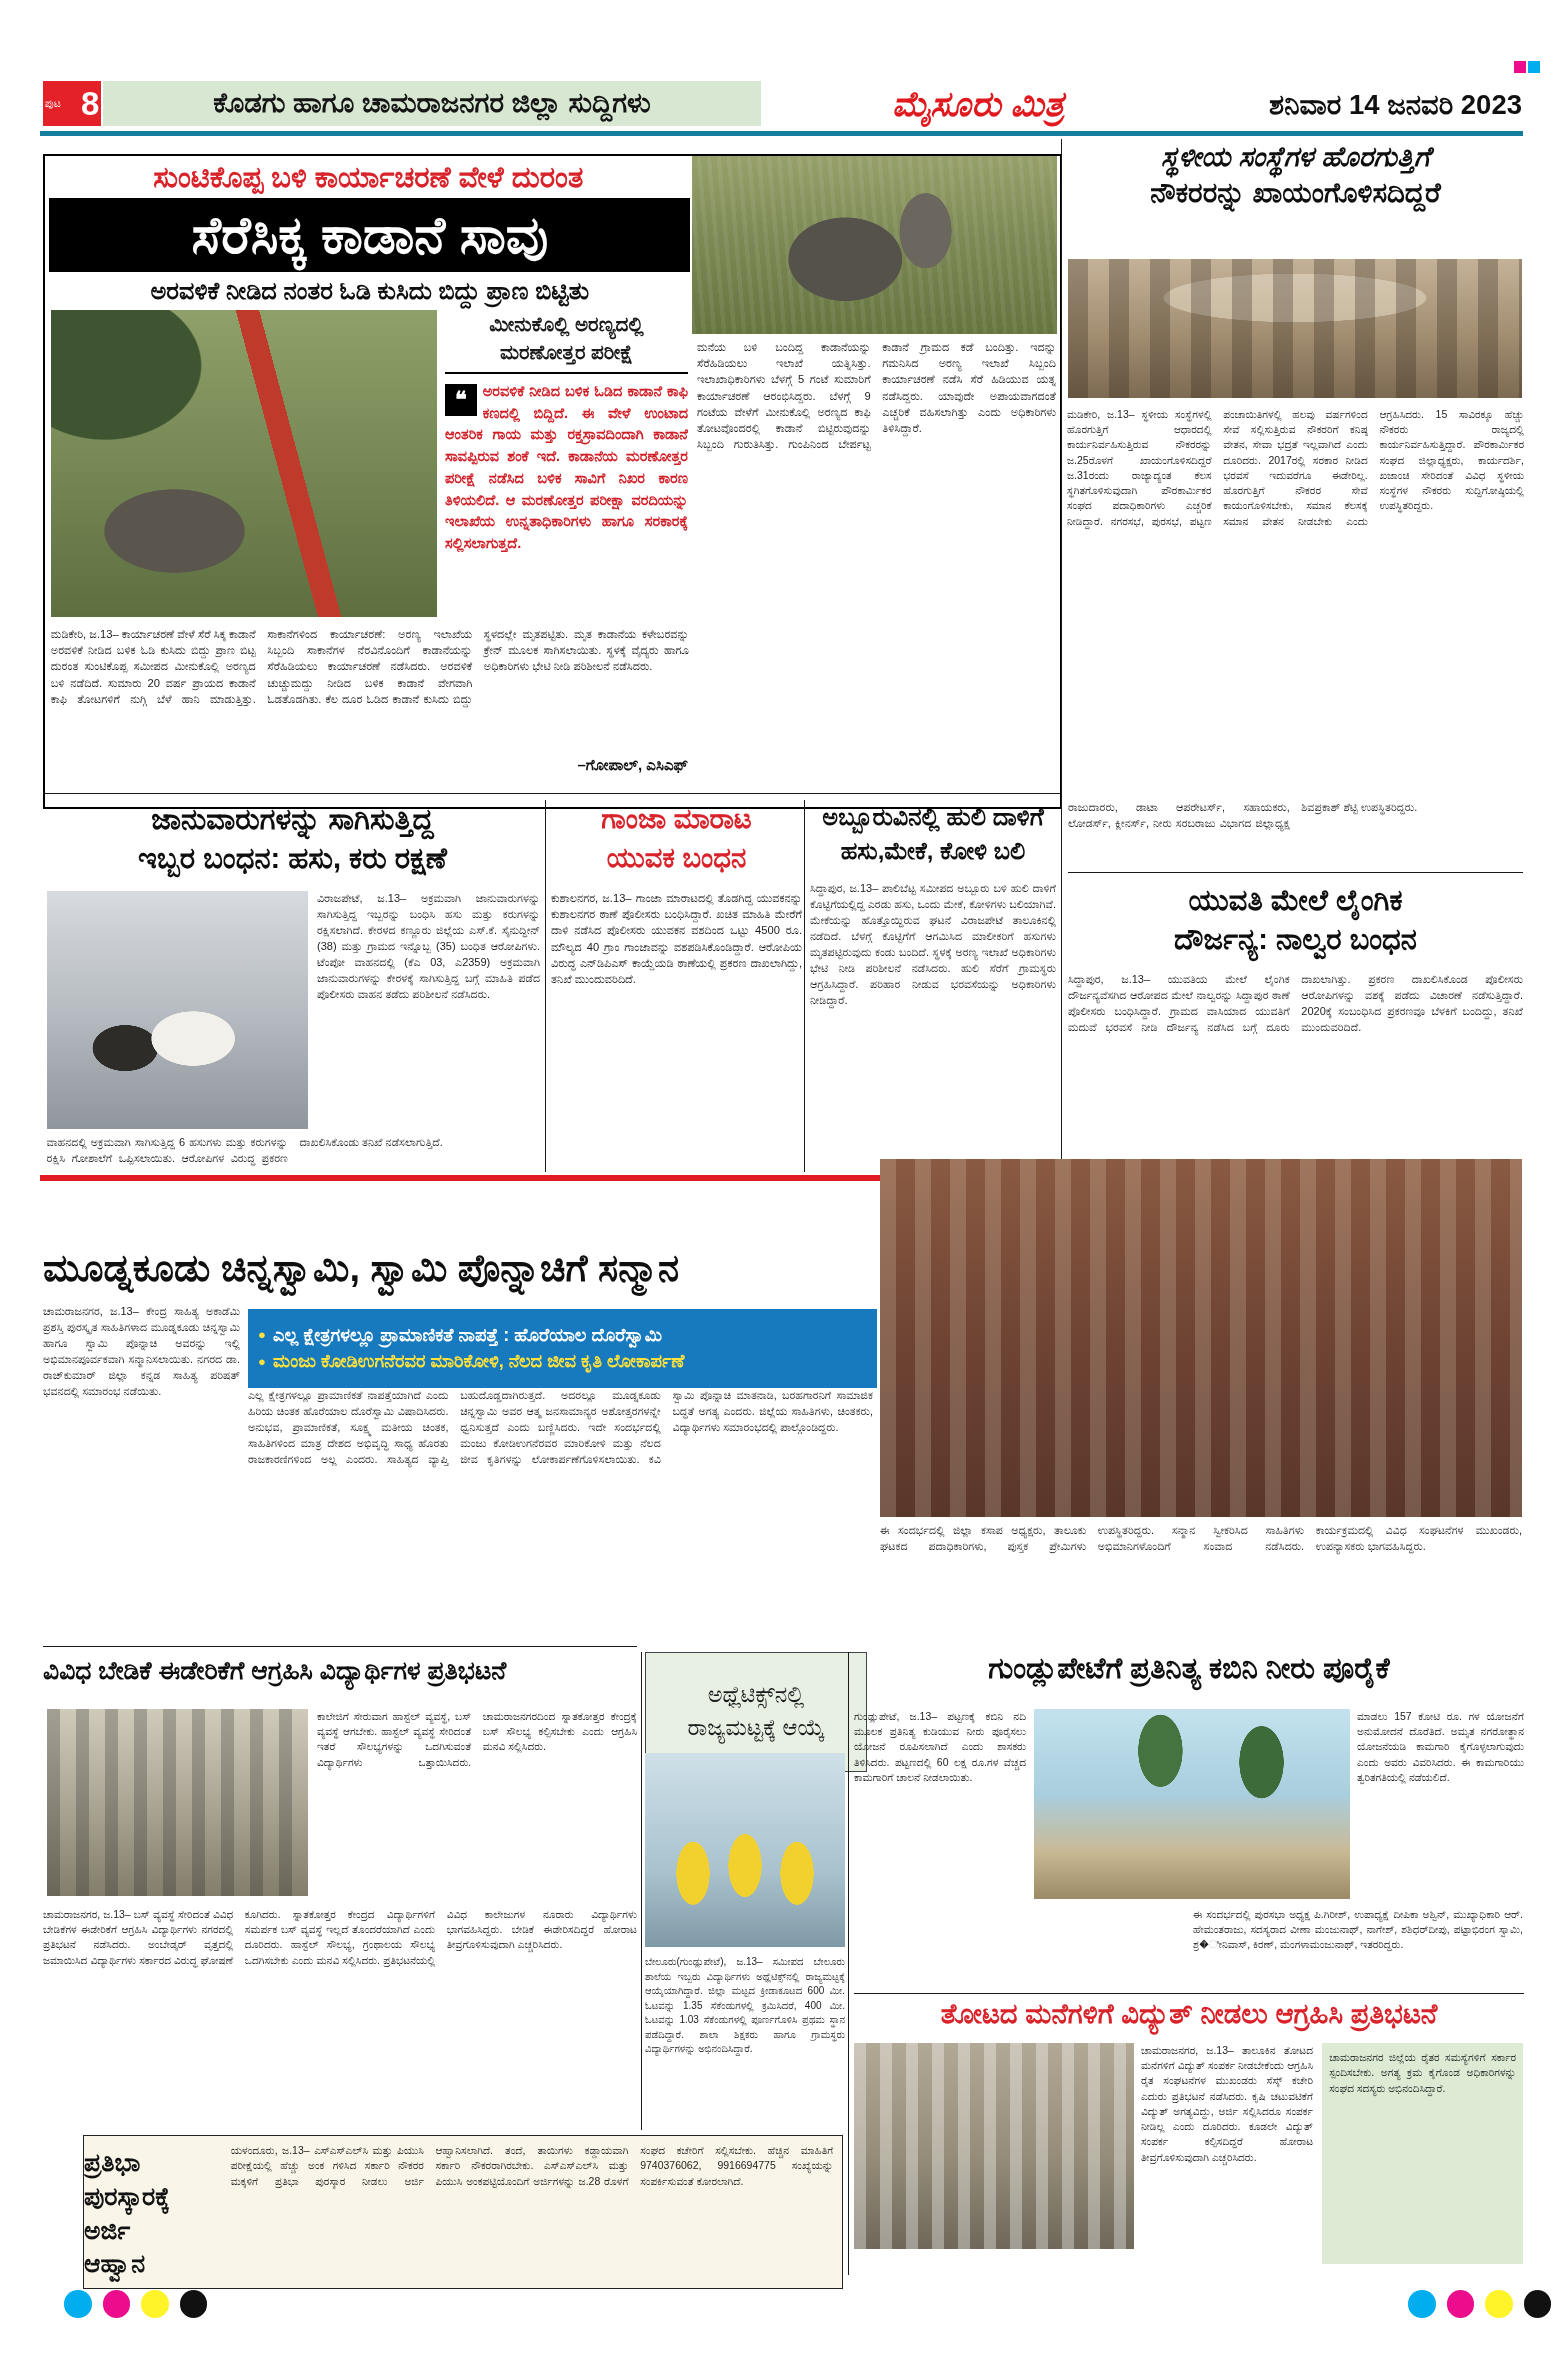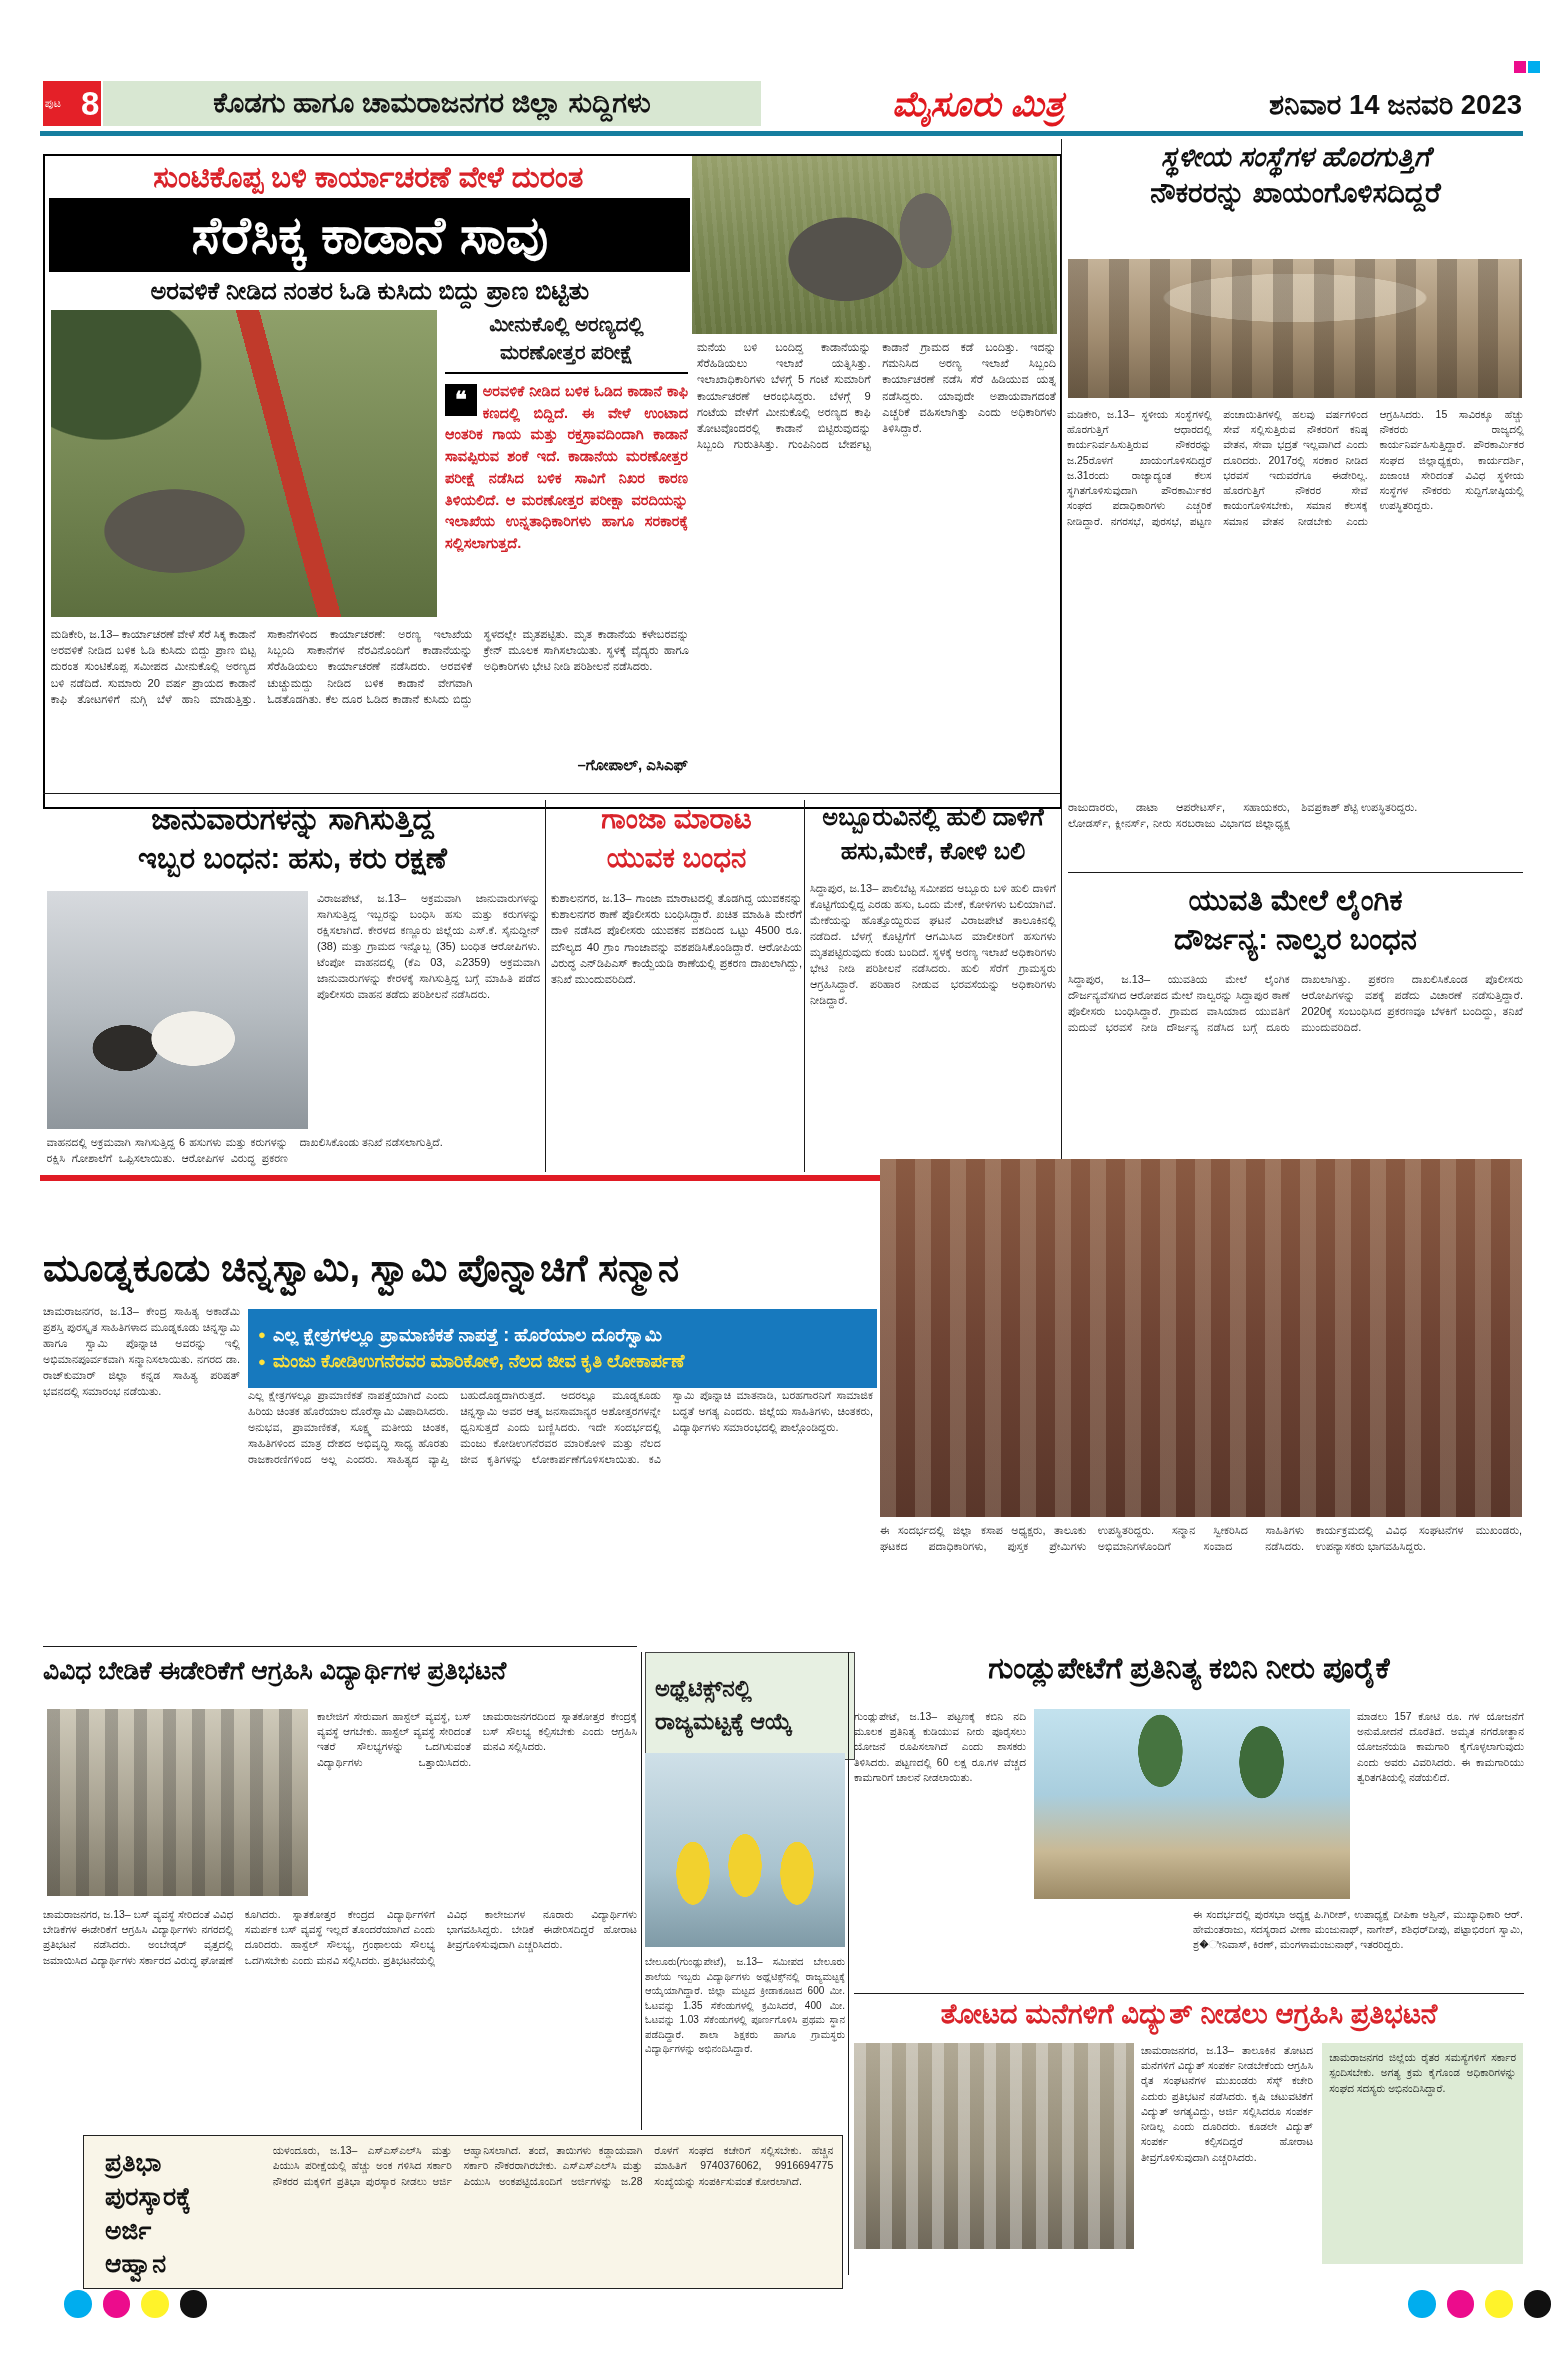--- a/index.html
+++ b/index.html
@@ -76,21 +76,21 @@
     repeating-linear-gradient(90deg, rgba(255,255,255,.35) 0 11.6px, rgba(0,0,0,0) 11.6px 26px),
     linear-gradient(180deg,#b1a995 0%,#958d79 55%,#6f685a 100%);}
   
   .bluebox{background:#1779be;color:#fff;padding:5.8px 10px;display:flex;flex-direction:column;justify-content:center;gap:4.3px;}
   .bluebox .row{display:flex;align-items:center;gap:7.2px;font-size:18px;font-weight:bold;line-height:1.25;}
   .bluebox .b{color:#ffe23c;font-size:13px;}
   .bluebox .y{color:#ffe23c;}
   
   .creambox{background:#f9f5e8;border:1.4px solid #222;display:flex;}
   .greenheadbox{background:#e7f0e2;border:0.7px solid #444;display:flex;align-items:center;justify-content:center;
-                font-size:22.5px;font-weight:bold;line-height:1.45;padding:9px;}
+                text-align:center;font-size:22.5px;font-weight:normal;line-height:1.45;padding:15px;}
   .greencol{background:#ddebd5;padding:7.2px;}
   .dots span{display:inline-block;width:27.5px;height:27.5px;border-radius:50%;margin-right:11px;}
 </style>
 </head>
 <body>
 
 <div class="page">
 
   <div class="abs pagebox">
     <span class="lbl">ಪುಟ</span>
@@ -204,21 +204,21 @@
 
   <div class="abs" style="left:645px;top:1652px;width:200px;height:478px;">
     <div class="greenheadbox" style="width:190px;height:88px;">ಅಥ್ಲೆಟಿಕ್ಸ್‌ನಲ್ಲಿ ರಾಜ್ಯಮಟ್ಟಕ್ಕೆ ಆಯ್ಕೆ</div>
     <div class="ph ph-kids" style="left:0;top:101px;width:200px;height:194px;"></div>
     <div class="abs bodytxt" style="left:0;top:303px;width:200px;height:174px;font-size:10px;">ಬೇಲೂರು(ಗುಂಡ್ಲುಪೇಟೆ), ಜ.13– ಸಮೀಪದ ಬೇಲೂರು ಶಾಲೆಯ ಇಬ್ಬರು ವಿದ್ಯಾರ್ಥಿಗಳು ಅಥ್ಲೆಟಿಕ್ಸ್‌ನಲ್ಲಿ ರಾಜ್ಯಮಟ್ಟಕ್ಕೆ ಆಯ್ಕೆಯಾಗಿದ್ದಾರೆ. ಜಿಲ್ಲಾ ಮಟ್ಟದ ಕ್ರೀಡಾಕೂಟದ 600 ಮೀ. ಓಟವನ್ನು 1.35 ಸೆಕೆಂಡುಗಳಲ್ಲಿ ಕ್ರಮಿಸಿದರೆ, 400 ಮೀ. ಓಟವನ್ನು 1.03 ಸೆಕೆಂಡುಗಳಲ್ಲಿ ಪೂರ್ಣಗೊಳಿಸಿ ಪ್ರಥಮ ಸ್ಥಾನ ಪಡೆದಿದ್ದಾರೆ. ಶಾಲಾ ಶಿಕ್ಷಕರು ಹಾಗೂ ಗ್ರಾಮಸ್ಥರು ವಿದ್ಯಾರ್ಥಿಗಳನ್ನು ಅಭಿನಂದಿಸಿದ್ದಾರೆ.</div>
   </div>
 
   <div class="vrule" style="left:848px;top:1652px;height:623px;"></div>
 
   <div class="abs creambox" style="left:83px;top:2135px;width:758px;height:152px;">
-    <div style="width:138px;padding:10px 21px;font-size:25px;font-weight:bold;line-height:1.35;color:#111;">
+    <div style="width:138px;padding:10px 0;font-size:25px;font-weight:bold;line-height:1.35;color:#111;">
       <div>ಪ್ರತಿಭಾ</div>
       <div>ಪುರಸ್ಕಾರಕ್ಕೆ</div>
       <div>ಅರ್ಜಿ</div>
       <div>ಆಹ್ವಾನ</div>
     </div>
     <div class="bodytxt cols3" style="flex:1;padding:7.2px 8.7px;font-size:10.5px;height:136px;">ಯಳಂದೂರು, ಜ.13– ಎಸ್‌ಎಸ್‌ಎಲ್‌ಸಿ ಮತ್ತು ಪಿಯುಸಿ ಪರೀಕ್ಷೆಯಲ್ಲಿ ಹೆಚ್ಚು ಅಂಕ ಗಳಿಸಿದ ಸರ್ಕಾರಿ ನೌಕರರ ಮಕ್ಕಳಿಗೆ ಪ್ರತಿಭಾ ಪುರಸ್ಕಾರ ನೀಡಲು ಅರ್ಜಿ ಆಹ್ವಾನಿಸಲಾಗಿದೆ. ತಂದೆ, ತಾಯಿಗಳು ಕಡ್ಡಾಯವಾಗಿ ಸರ್ಕಾರಿ ನೌಕರರಾಗಿರಬೇಕು. ಎಸ್‌ಎಸ್‌ಎಲ್‌ಸಿ ಮತ್ತು ಪಿಯುಸಿ ಅಂಕಪಟ್ಟಿಯೊಂದಿಗೆ ಅರ್ಜಿಗಳನ್ನು ಜ.28 ರೊಳಗೆ ಸಂಘದ ಕಚೇರಿಗೆ ಸಲ್ಲಿಸಬೇಕು. ಹೆಚ್ಚಿನ ಮಾಹಿತಿಗೆ 9740376062, 9916694775 ಸಂಖ್ಯೆಯನ್ನು ಸಂಪರ್ಕಿಸುವಂತೆ ಕೋರಲಾಗಿದೆ.</div>
   </div>
 
   <div class="abs" style="left:854px;top:1652px;width:670px;height:625px;">
     <div class="h-black" style="font-size:29px;">ಗುಂಡ್ಲುಪೇಟೆಗೆ ಪ್ರತಿನಿತ್ಯ ಕಬಿನಿ ನೀರು ಪೂರೈಕೆ</div>

